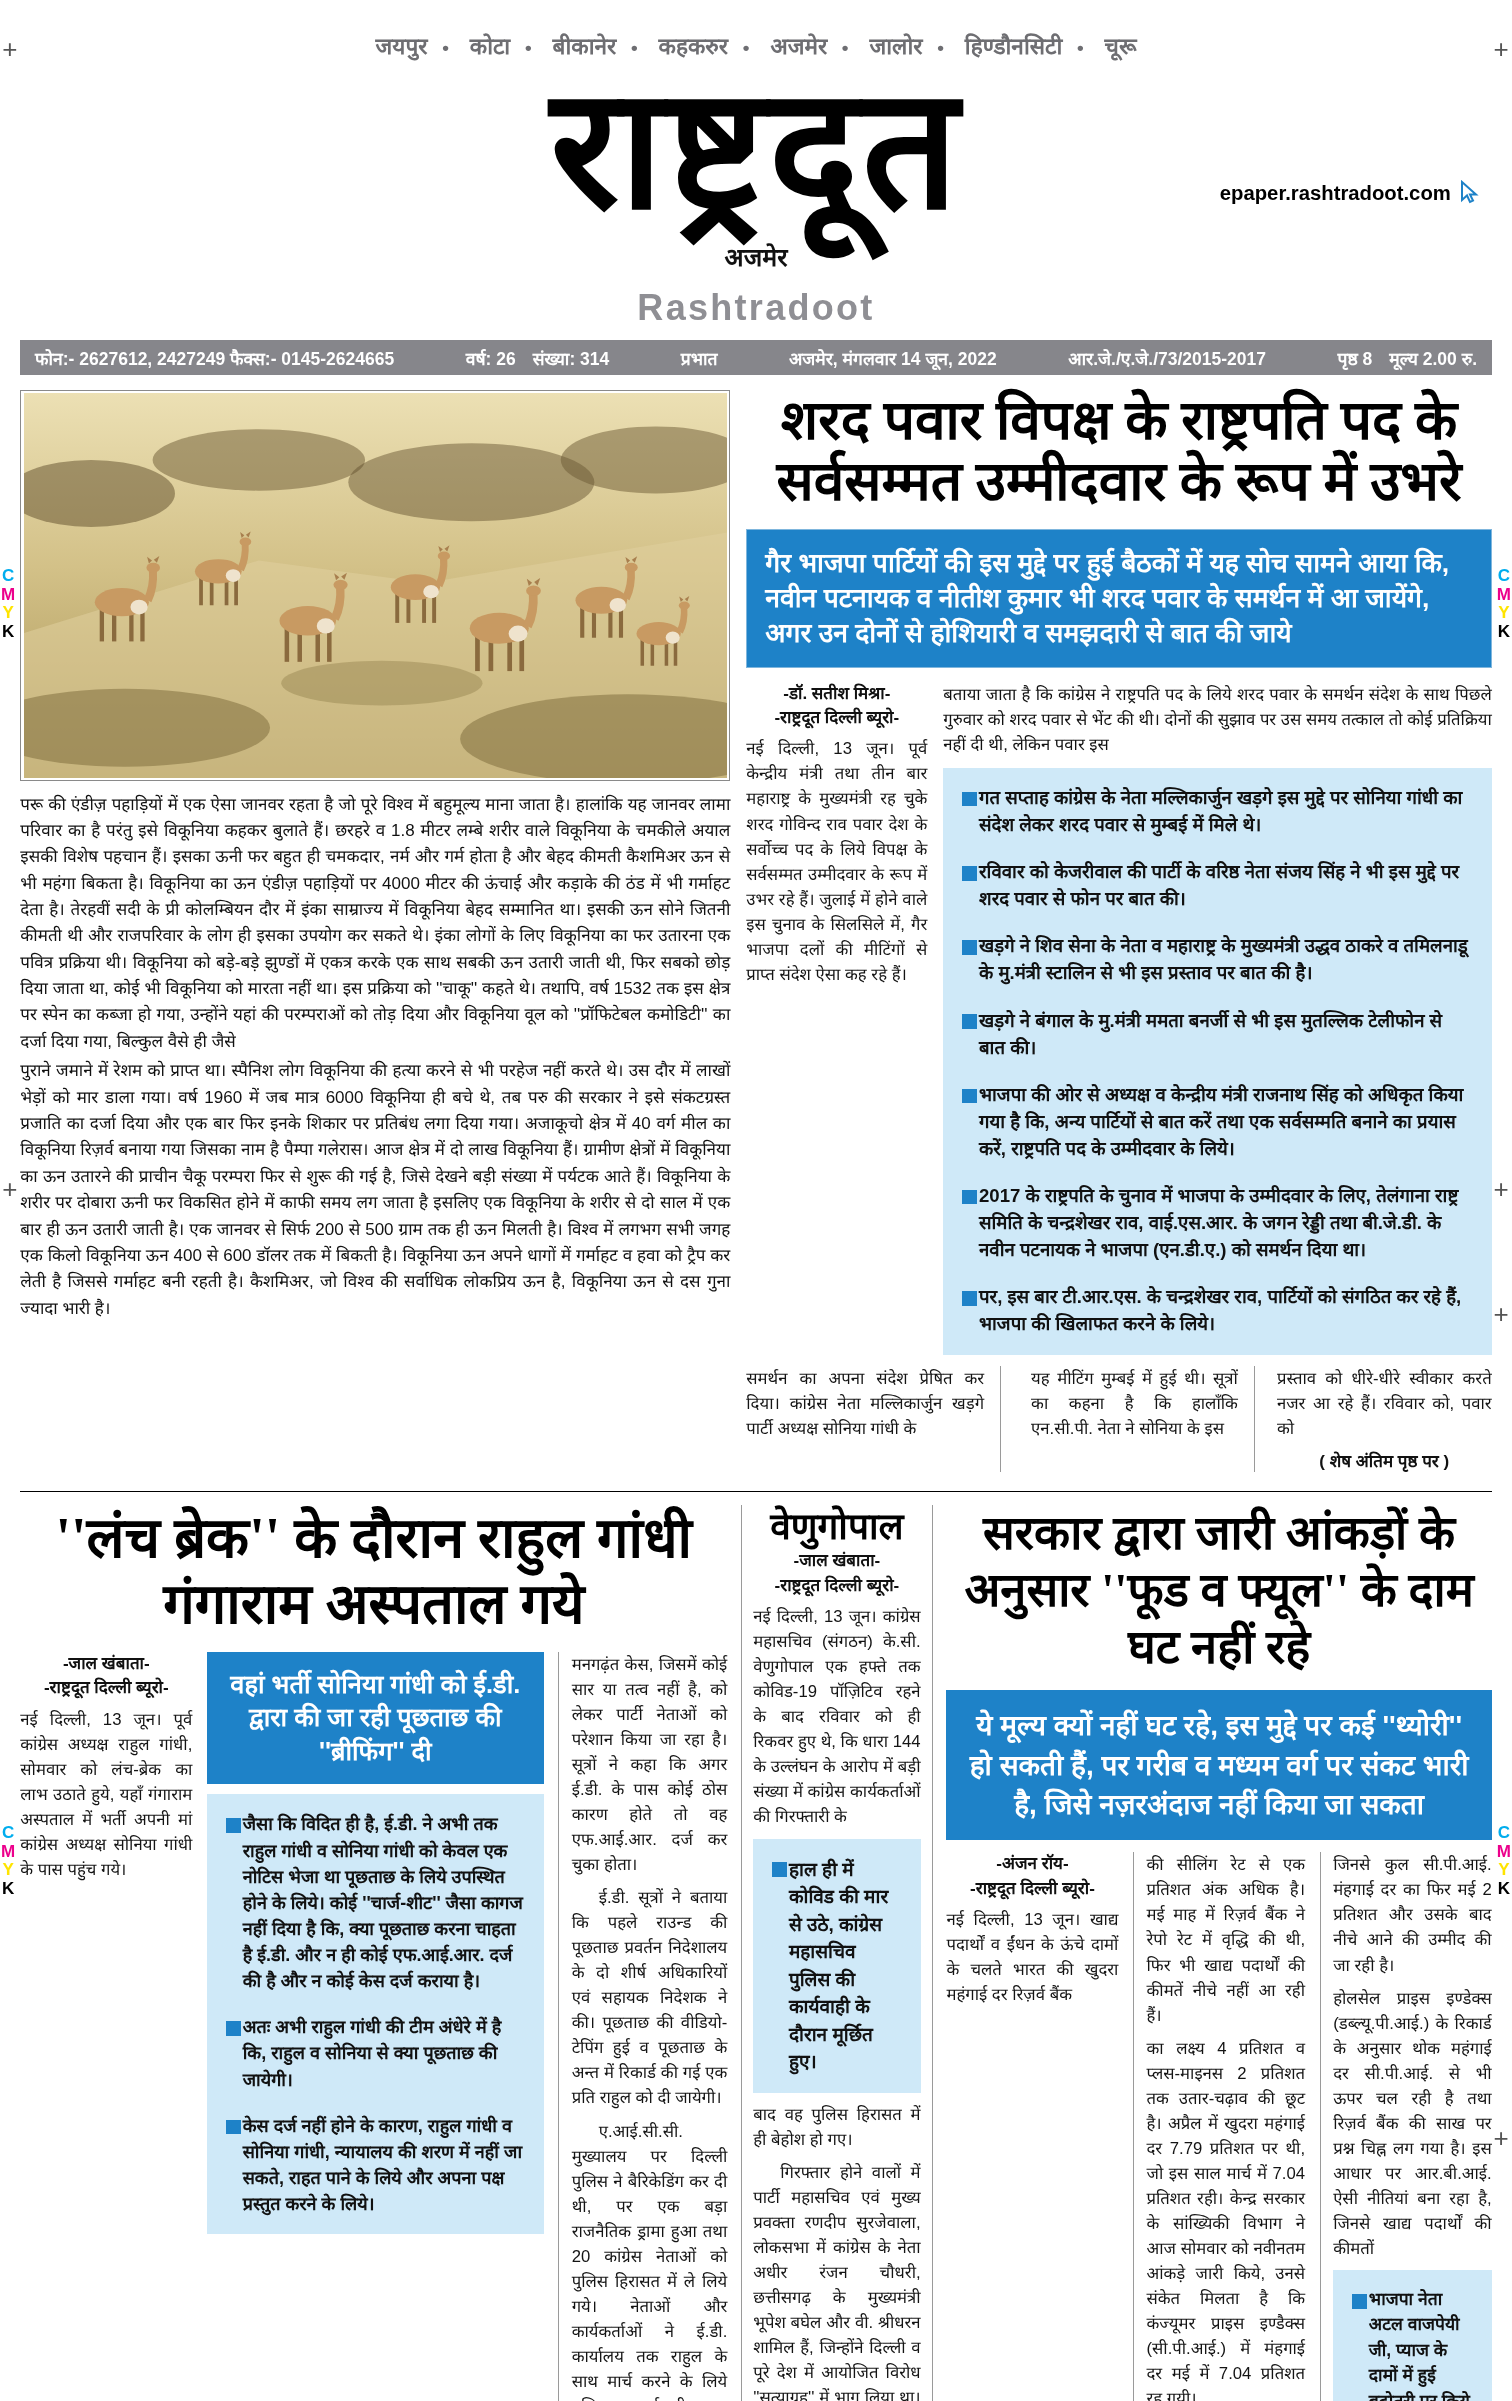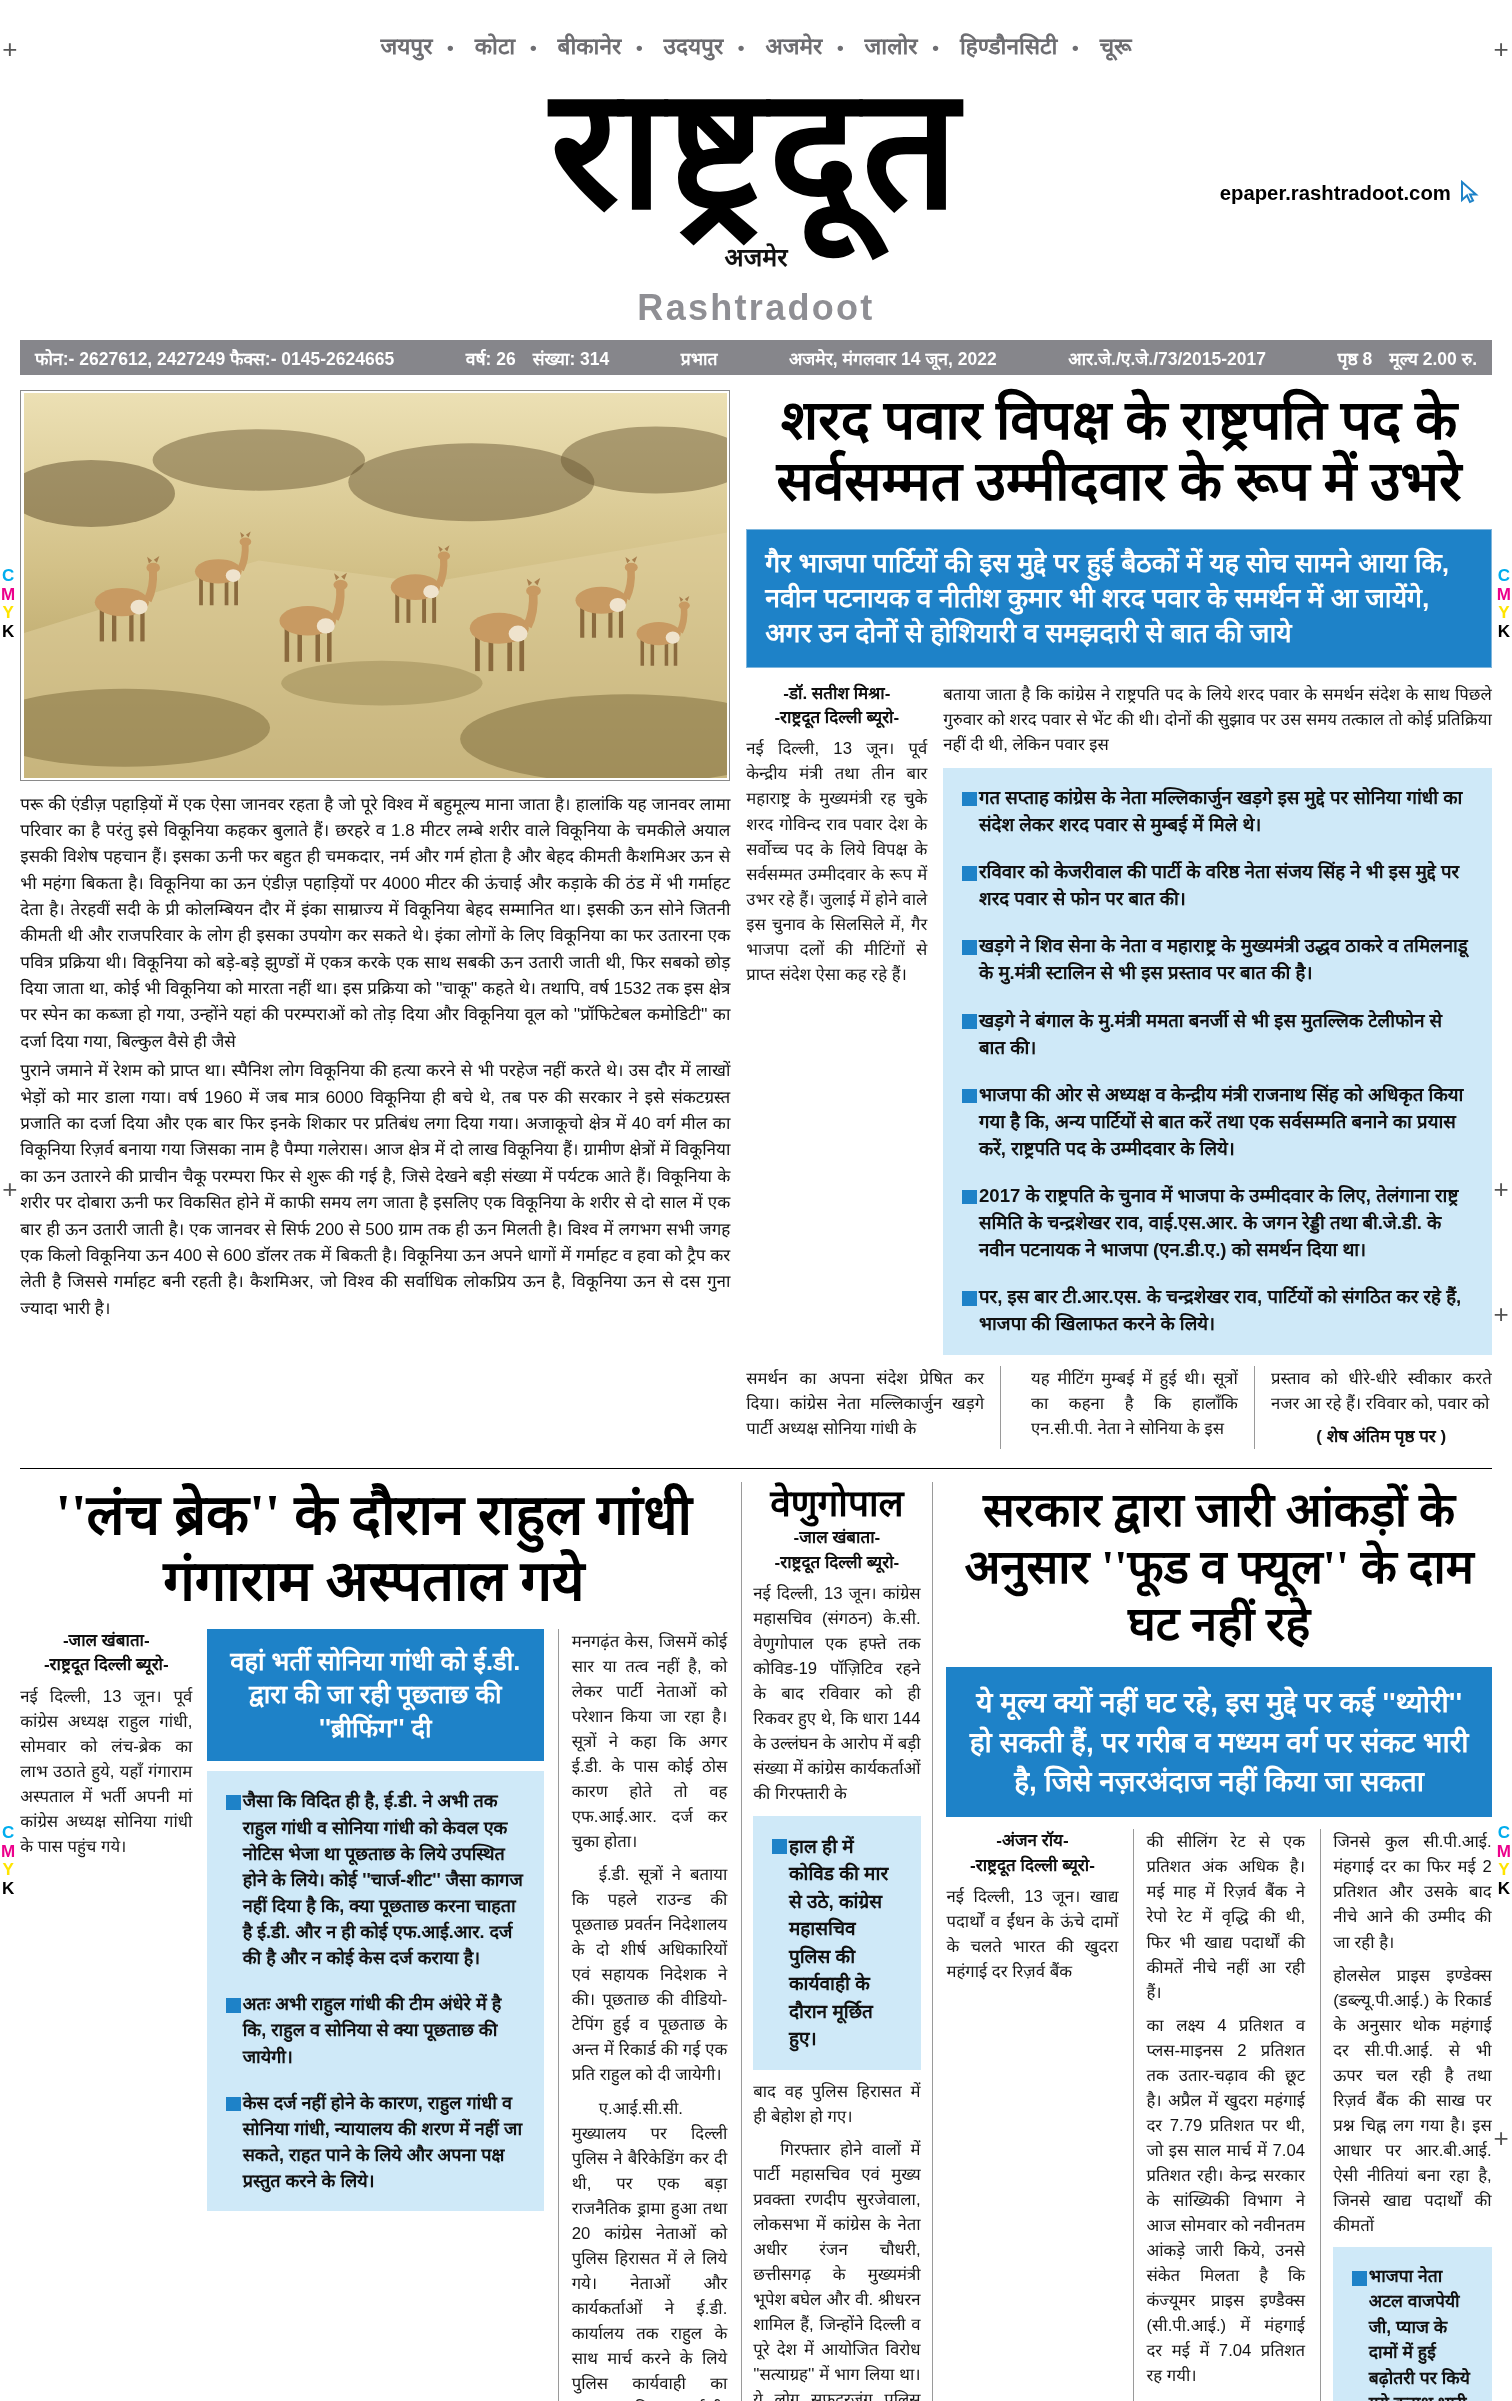--- a/index.html
+++ b/index.html
@@ -110,21 +110,21 @@
   <div class="regmark" style="right:3.4px;top:1299px;">+</div>
   <div class="regmark" style="right:3.4px;top:2123px;">+</div>
   <div class="regmark" style="left:2.3px;top:34px;">+</div>
   <div class="regmark" style="right:3.4px;top:34px;">+</div>
 
   <header>
     <ul class="cities">
       <li>जयपुर</li>
       <li>कोटा</li>
       <li>बीकानेर</li>
-      <li>उदयपुर</li>
+      <li>कहकरुर</li>
       <li>अजमेर</li>
       <li>जालोर</li>
       <li>हिण्डौनसिटी</li>
       <li>चूरू</li>
     </ul>
     <div class="logo-row">
       <div class="logo">राष्ट्रदूत</div>
       <div class="epaper-wrap">
         <a href="#" class="epaper">epaper.rashtradoot.com</a>
         <span>
@@ -248,21 +248,21 @@
           </div>
         </div>
       </div>
       <div class="lead-cont">
         <div class="body-text">
             <p>समर्थन का अपना संदेश प्रेषित कर दिया। कांग्रेस नेता मल्लिकार्जुन खड़गे पार्टी अध्यक्ष सोनिया गांधी के</p>
           </div>
         <div class="body-text vrule-l" style="padding-left:30px;">
             <p>यह मीटिंग मुम्बई में हुई थी। सूत्रों का कहना है कि हालाँकि एन.सी.पी. नेता ने सोनिया के इस</p>
           </div>
-        <div class="vrule-l" style="padding-left:16px;">
+        <div class="vrule-l" style="padding-left:22px;">
           <div class="body-text">
               <p>प्रस्ताव को धीरे-धीरे स्वीकार करते नजर आ रहे हैं। रविवार को, पवार को</p>
             </div>
           <div class="jump">( शेष अंतिम पृष्ठ पर )</div>
         </div>
       </div>
     </article>
   </section>
 
   <section class="row2">

